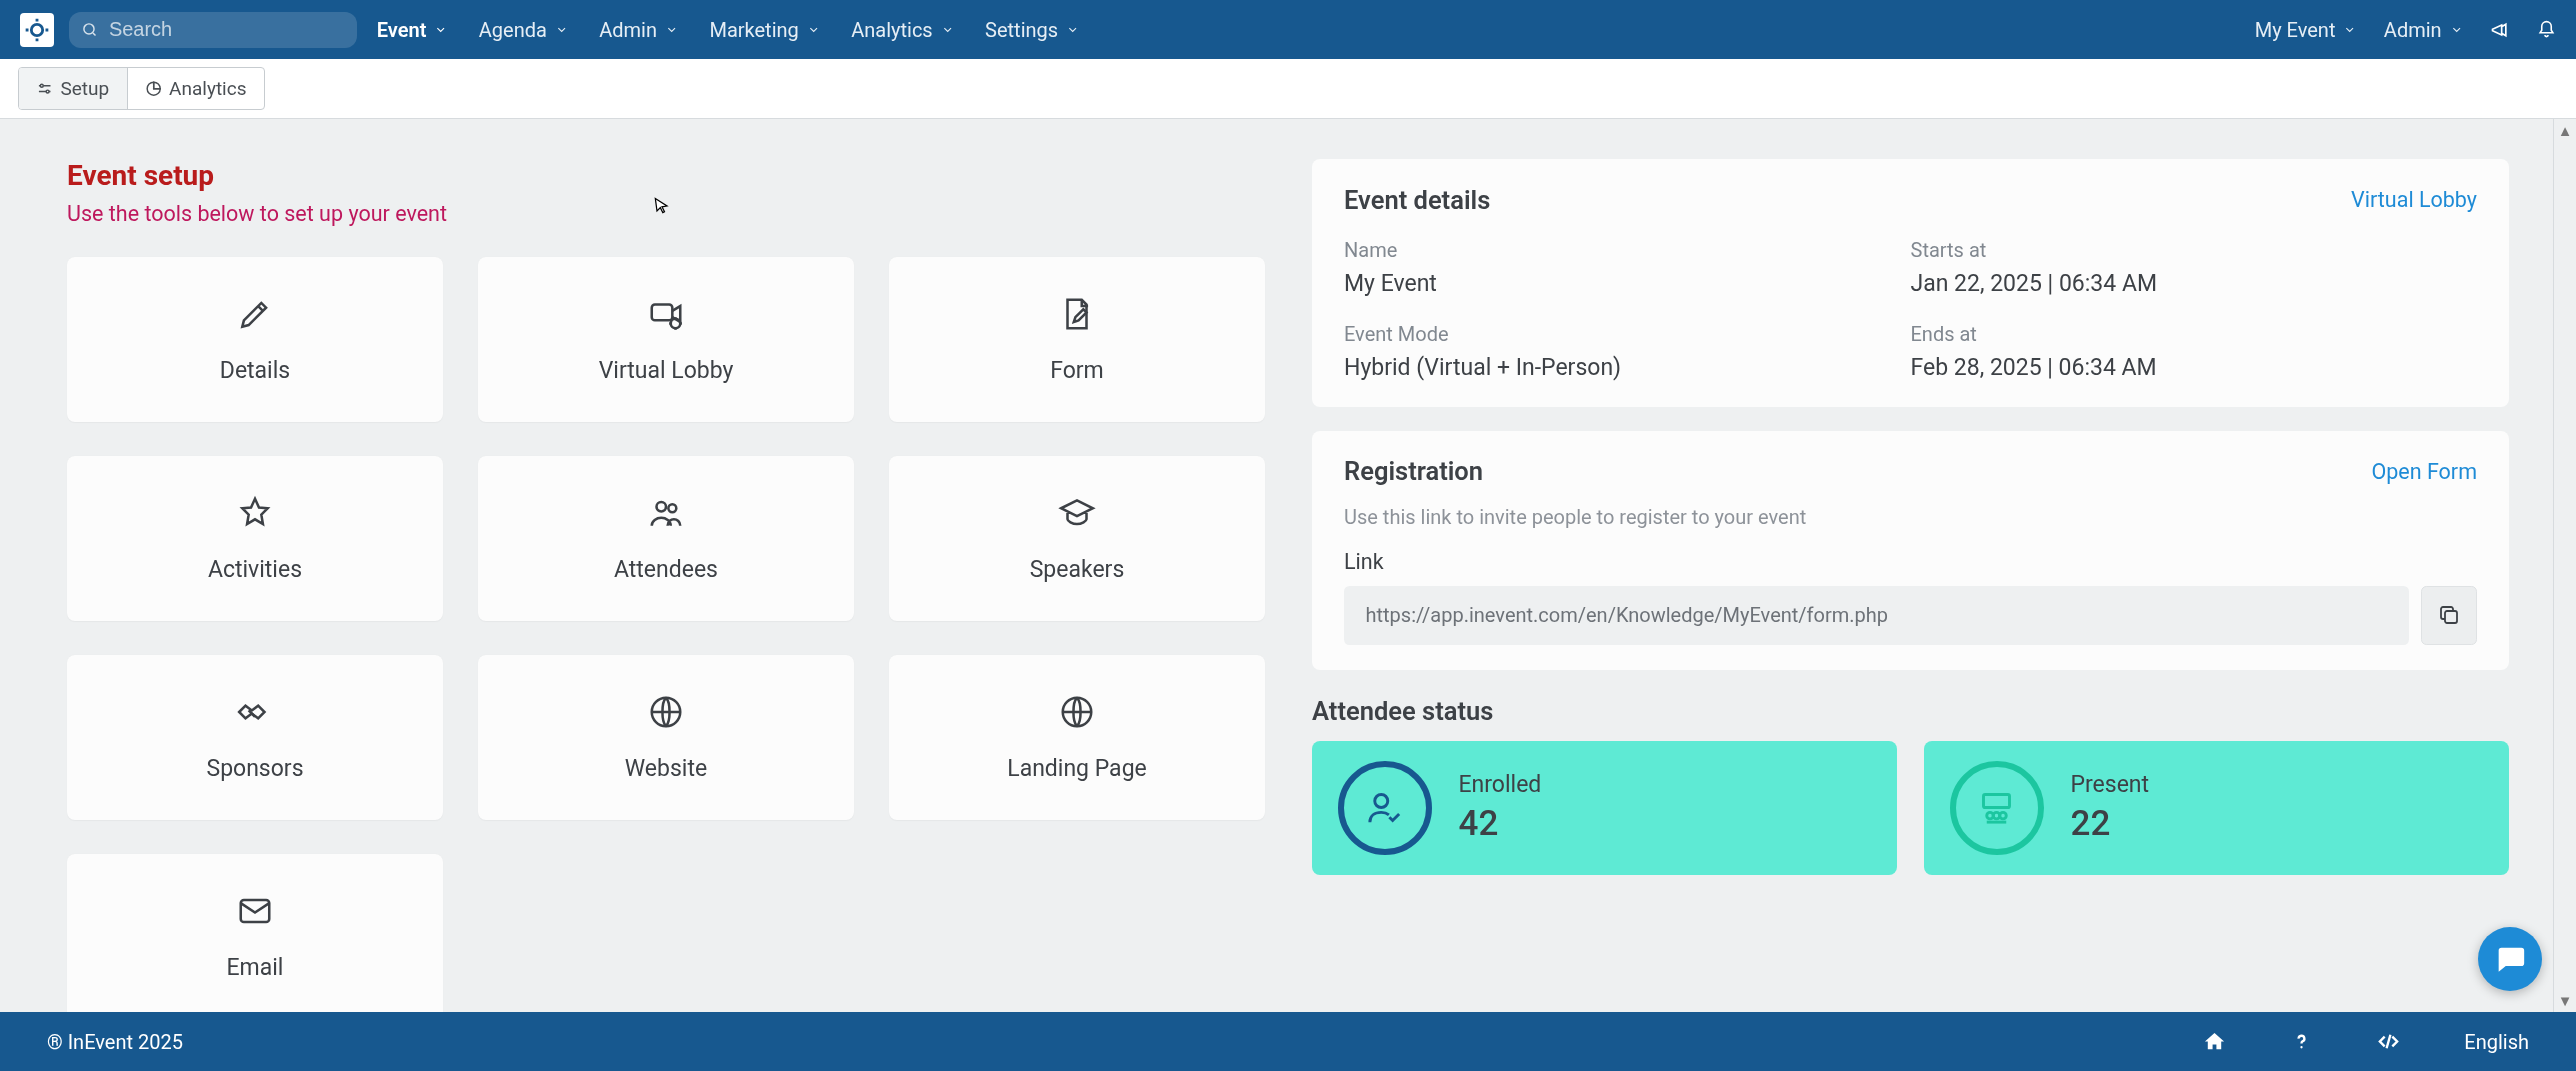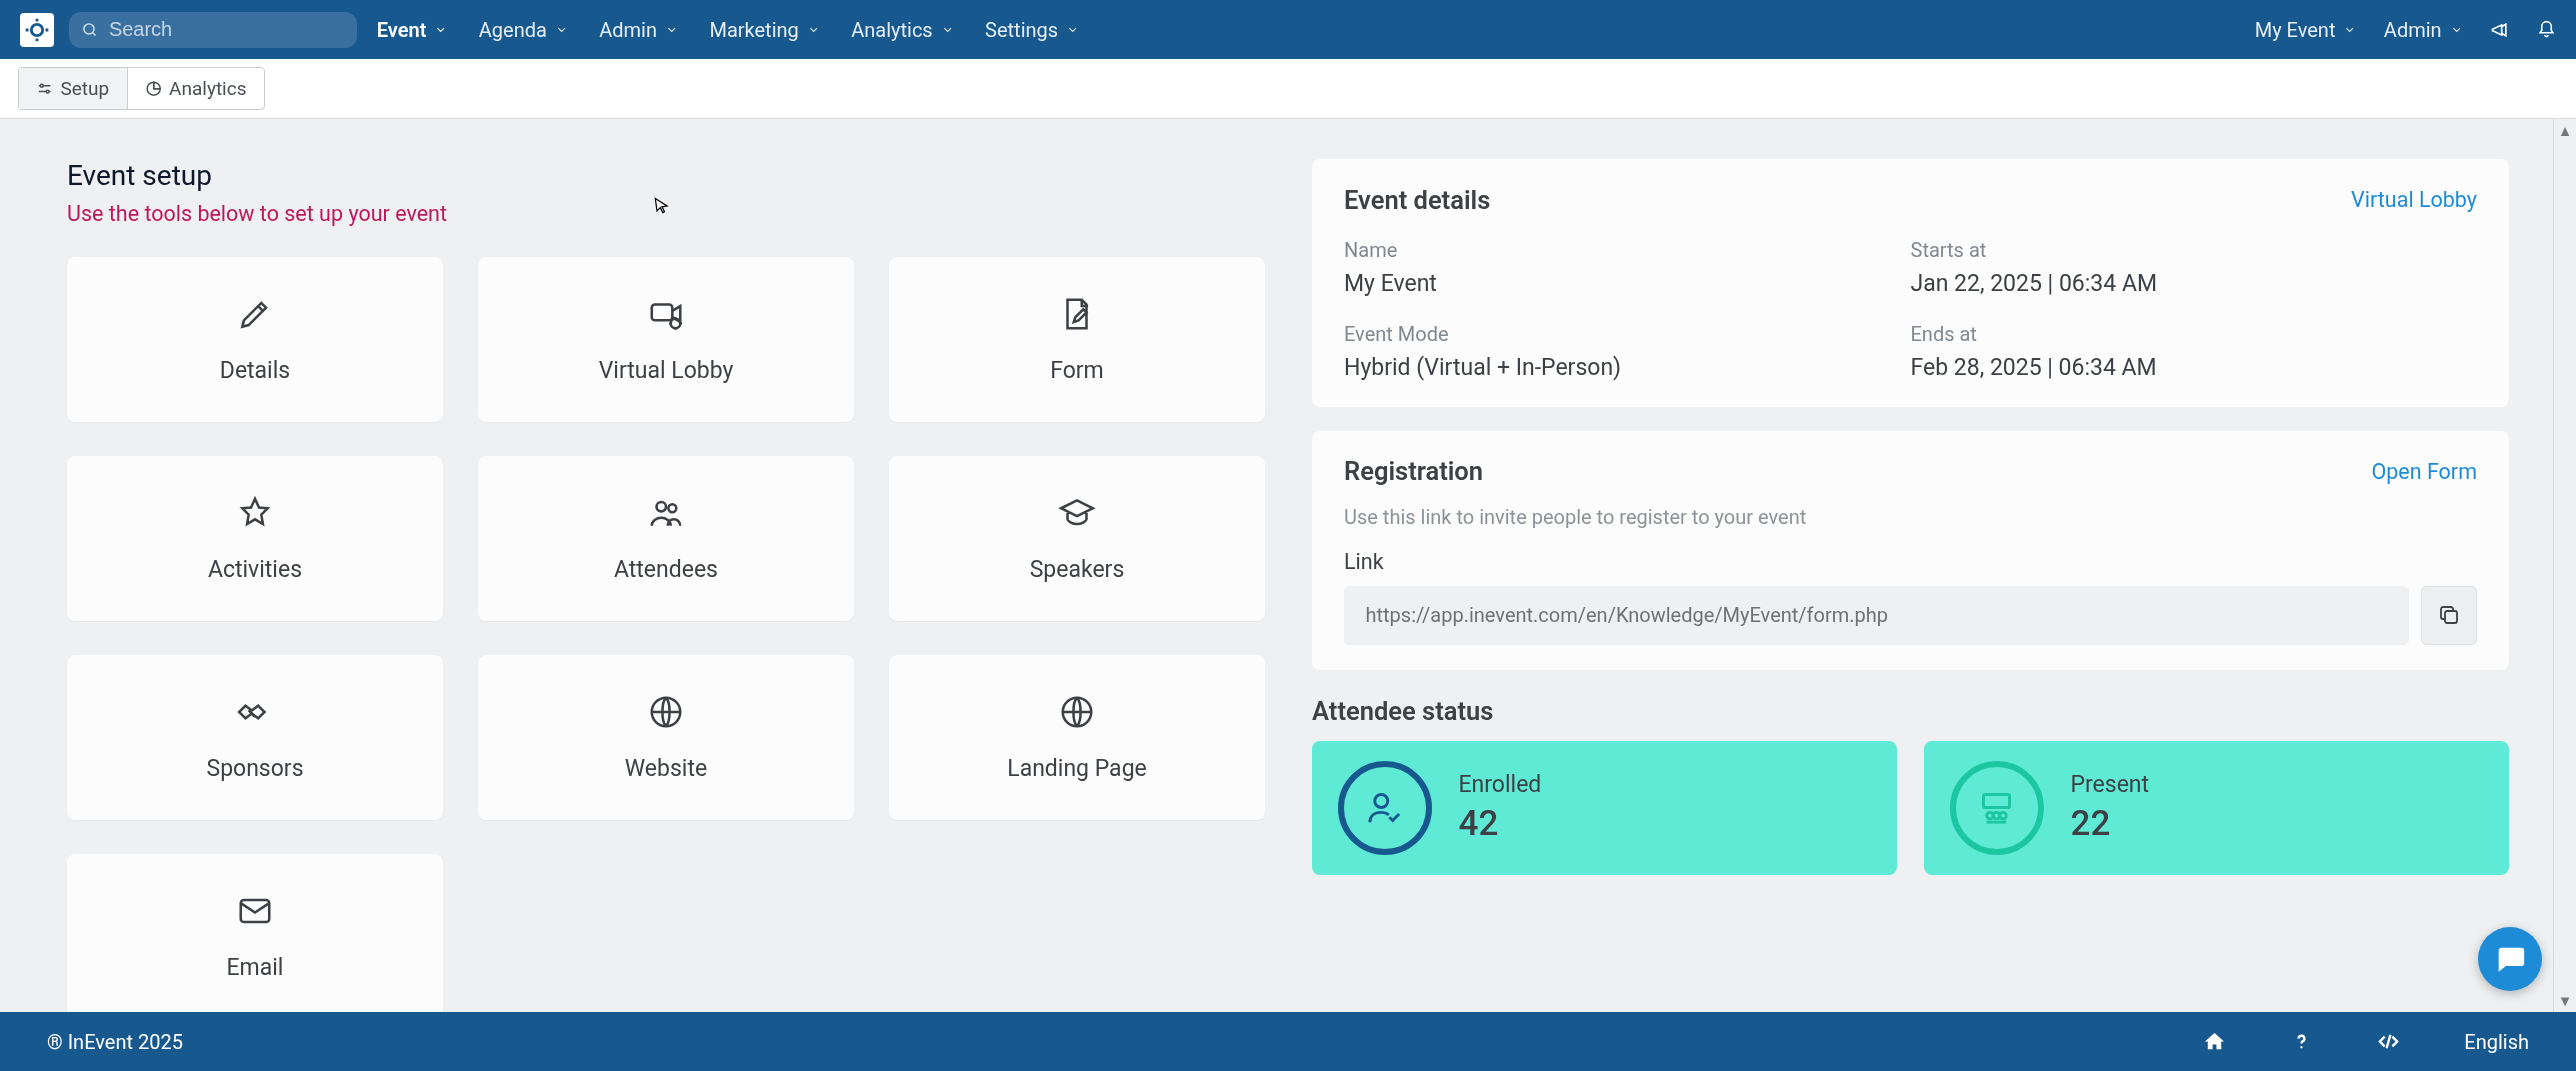--- a/index.html
+++ b/index.html
@@ -68,21 +68,21 @@
   
   .main{
     display:flex;
     gap:47px;
     padding:40px 67px 0;
     height:calc(100% - 59px - 60px - 60px);
     overflow:hidden;
   }
   .col-left{flex:0 0 1181px;}
   .col-right{flex:1;min-width:0;}
-  h1.page-title{font-size:28px;font-weight:400;color:#0f172a;}
+  h1.page-title{font-size:28px;font-weight:700;color:#b91c1c;}
   .page-sub{color:#be185d;font-size:21.5px;margin-top:9.4px;}
   
   .tiles{margin-top:31px;display:grid;grid-template-columns:repeat(3, 376px);gap:34px 35px;}
   .tile{
     background:#fcfcfc;border-radius:8px;
     height:165px;
     display:flex;flex-direction:column;align-items:center;justify-content:center;
     gap:24px;cursor:pointer;
     box-shadow:0 0.7px 1.3px rgba(0,0,0,.04);
   }

